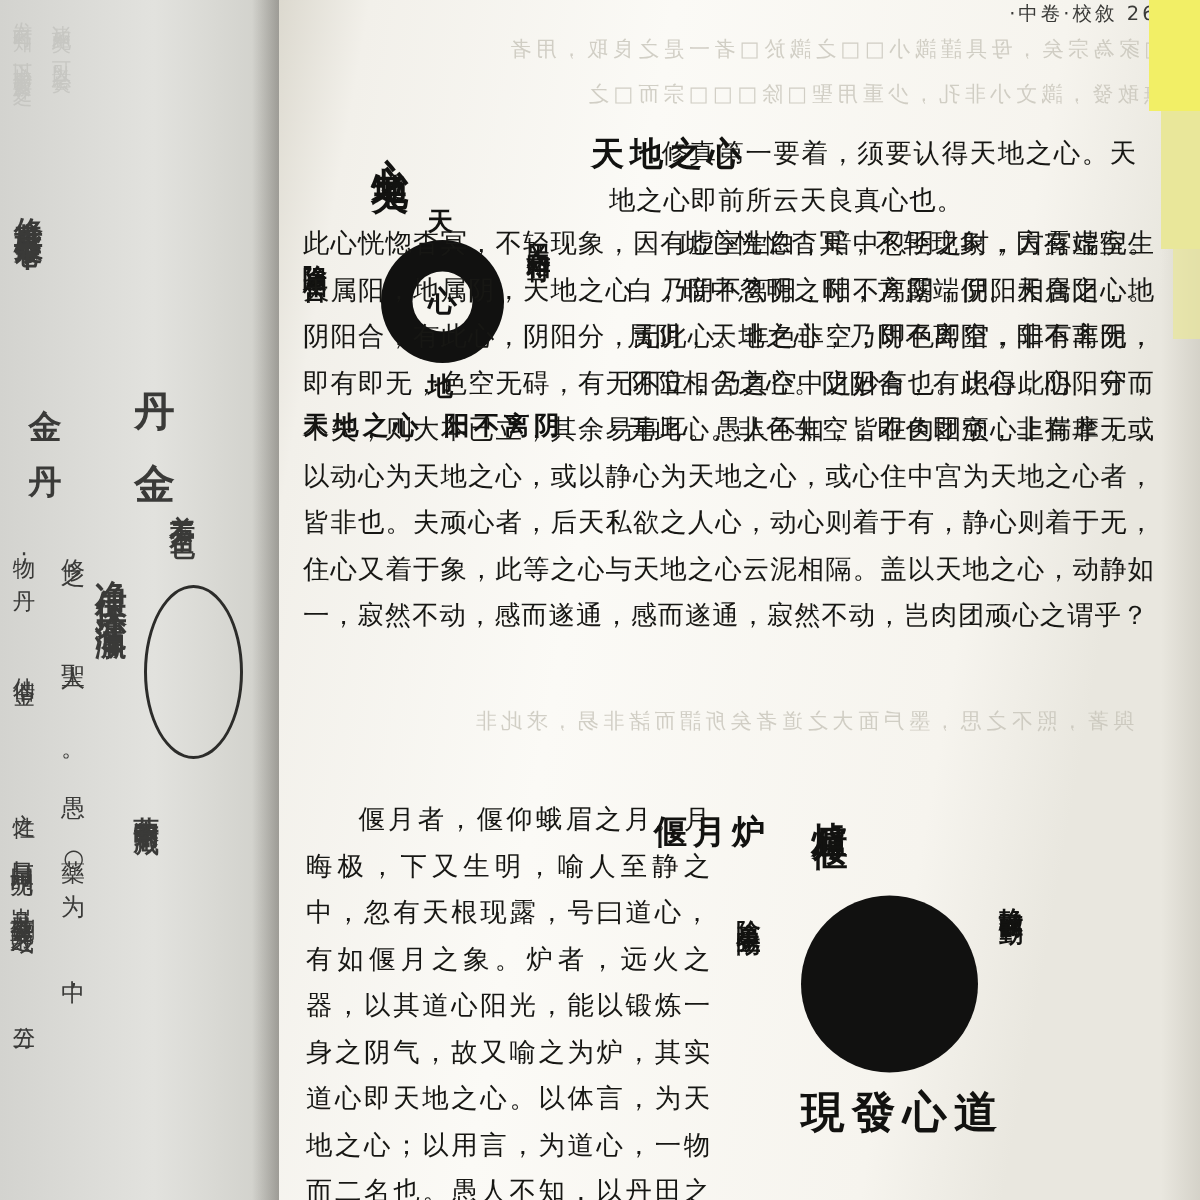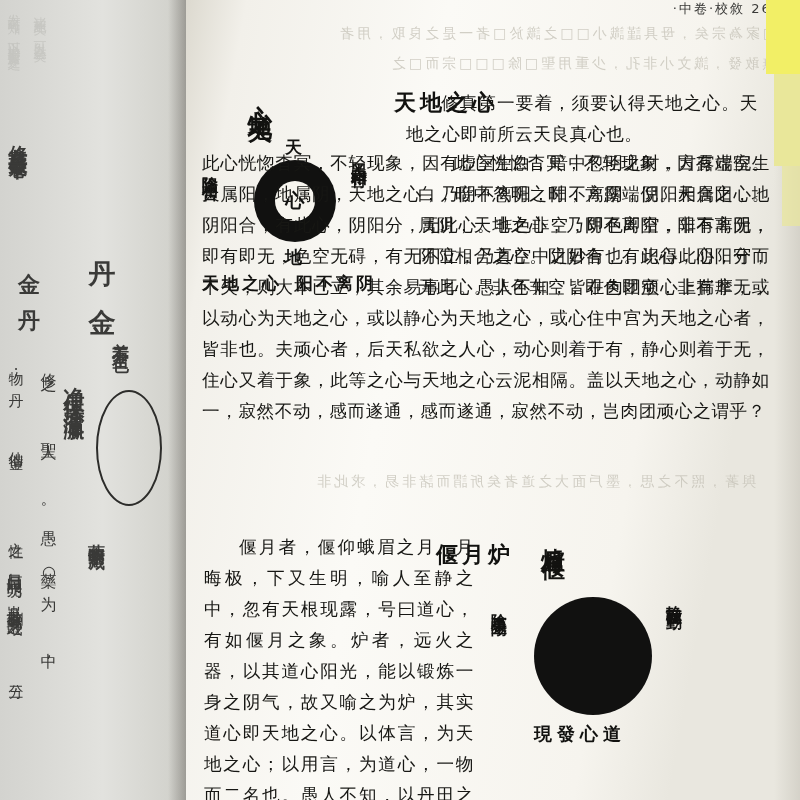--- a/index.html
+++ b/index.html
@@ -75,21 +75,21 @@
   .vtext{
     position:absolute;writing-mode:vertical-rl;text-orientation:upright;
     color:#121210;white-space:nowrap;
   }
   .v-lg{font-size:24px;font-weight:700;letter-spacing:5px;}
   .v-sm{font-size:16px;font-weight:700;letter-spacing:3px;}
 
   .htext{
     position:absolute;color:#121210;white-space:nowrap;font-weight:700;
   }
-  .h-lg{font-size:18px;letter-spacing:5px;}
+  .h-lg{font-size:29px;letter-spacing:5px;}
   .h-md{font-size:17px;letter-spacing:3px;}
 
   
   .ring{
     position:absolute;border-radius:50%;background:#111110;
     display:flex;align-items:center;justify-content:center;
   }
   .ring .hole{
     border-radius:50%;background:#f7f5ef;display:flex;
     align-items:center;justify-content:center;

